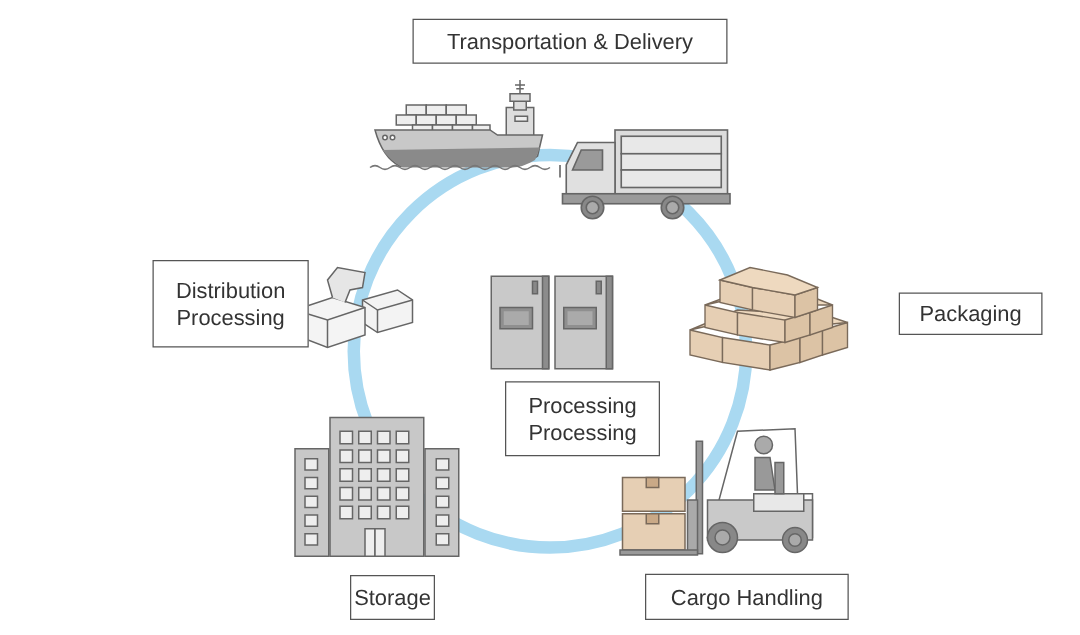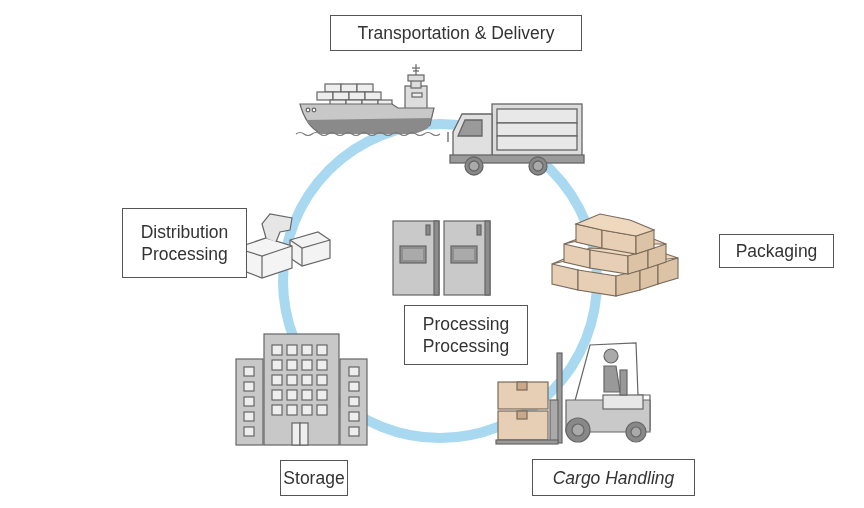--- a/index.html
+++ b/index.html
@@ -10,21 +10,21 @@
     color:#333; font-family:"Liberation Sans", sans-serif; font-size:17.5px;
     text-align:left; line-height:22px; box-sizing:border-box; white-space:nowrap;
     display:flex; align-items:center; justify-content:center; flex-direction:column;margin-left:24px;
   }
   .label span { display:block; }
   #lbl-transport { left:306px; top:15px; width:252px; height:36px; }
   #lbl-distribution { left:98px; top:208px; width:125px; height:70px; }
   #lbl-packaging { left:695px; top:234px; width:115px; height:34px; }
   #lbl-info { left:380px; top:305px; width:124px; height:60px; }
   #lbl-storage { left:256px; top:460px; width:68px; height:36px; }
-  #lbl-cargo { left:508px; top:459px; width:163px; height:37px;font-style:italic; }
+  #lbl-cargo { left:492px; top:459px; width:163px; height:37px; }
 </style>
 </head>
 <body>
 
 <svg class="canvas" width="864" height="508" viewBox="0 0 864 508" xmlns="http://www.w3.org/2000/svg">
 
   <circle cx="440" cy="281" r="157" fill="none" stroke="#a9d9f1" stroke-width="10"></circle>
 
   <g stroke="#666" stroke-width="1.2">
 

